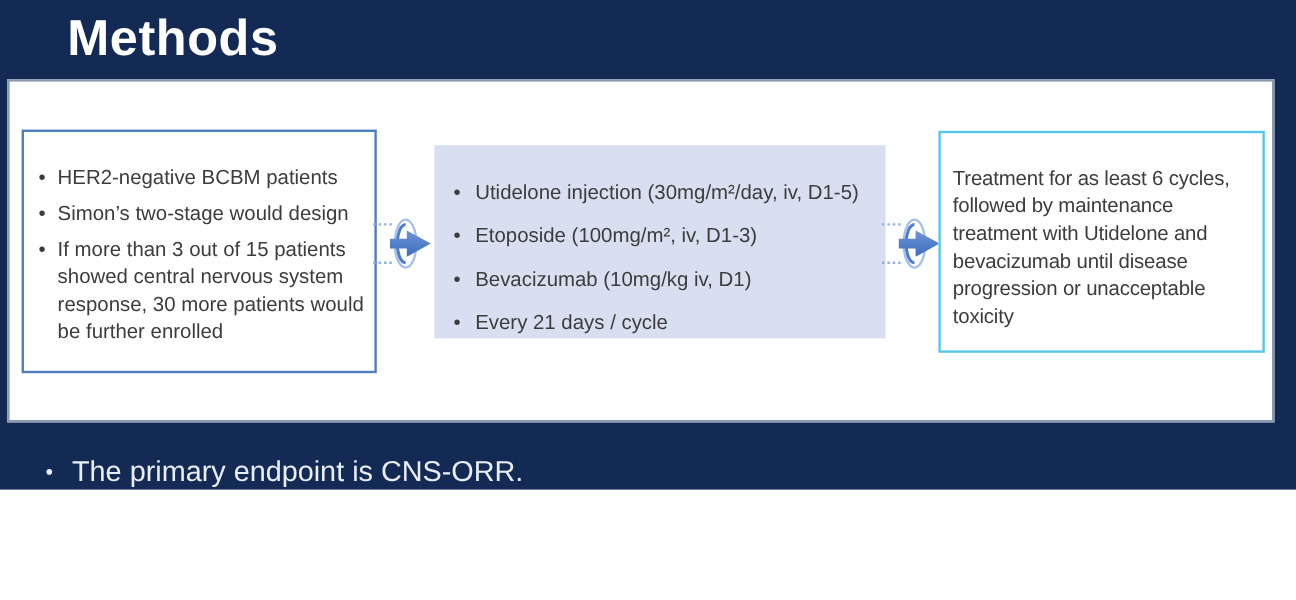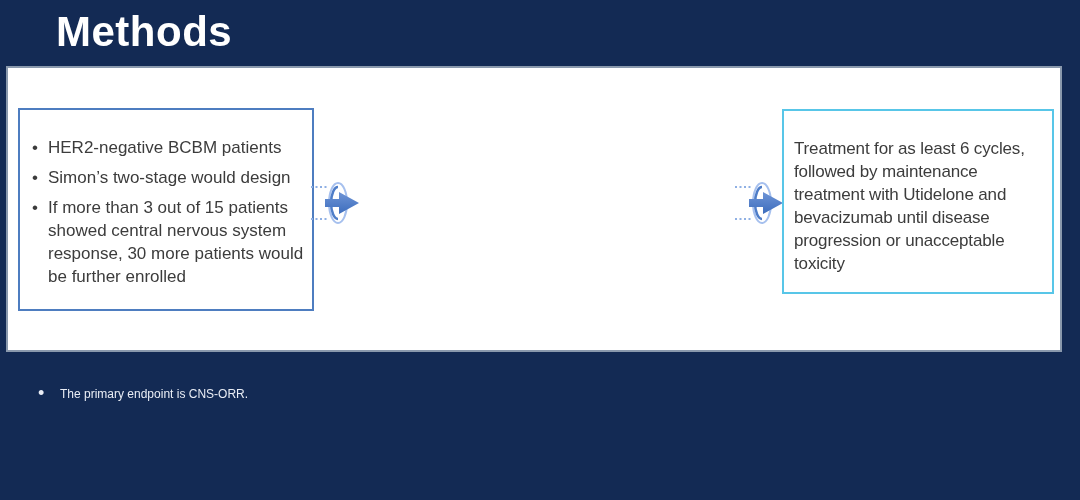--- a/index.html
+++ b/index.html
@@ -2,21 +2,21 @@
 <html><head>
 <meta charset="utf-8">
 <style>
   * { margin: 0; padding: 0; box-sizing: border-box; }
   html, body { width: 1080px; height: 500px; }
   body { font-family: "Liberation Sans", sans-serif; }
 
   .slide {
     position: relative;
     width: 1080px;
-    height: 500px;
+    height: 408px;
     background: #132A54;
     overflow: hidden;
   }
 
   .title {
     position: absolute;
     left: 56px;
     top: 8px;
     font-size: 42px;
     font-weight: bold;
@@ -95,21 +95,21 @@
     position: absolute;
     left: 38px;
     top: 382px;
     width: 1010px;
     list-style: none;
   }
   .endpoints li {
     position: relative;
     padding-left: 22px;
     margin-bottom: 16px;
-    font-size: 12px;
+    font-size: 24px;
     line-height: 24px;
     color: #E9EDF5;
   }
   .endpoints li::before {
     content: "\2022";
     position: absolute;
     left: 0;
     top: -1px;
     font-size: 18px;
   }
@@ -141,20 +141,28 @@
   </div>
 
   <svg class="flow-arrow first" viewBox="0 0 52 58">
     <line x1="1" y1="13" x2="19" y2="13" stroke="#8FB0E4" stroke-width="2" stroke-dasharray="2 2.5"></line>
     <line x1="1" y1="45" x2="19" y2="45" stroke="#8FB0E4" stroke-width="2" stroke-dasharray="2 2.5"></line>
     <ellipse cx="28" cy="29" rx="9" ry="20" fill="none" stroke="#A6C0EE" stroke-width="2"></ellipse>
     <path d="M28 13 A 6.5 15 0 0 0 28 45" fill="none" stroke="#4E7DC8" stroke-width="2.5"></path>
     <path d="M15 25 H 29 V 18 L 49 29 L 29 40 V 33 H 15 Z" fill="url(#arrowGrad)"></path>
   </svg>
 
+  <div class="box box-regimen">
+    <ul>
+      <li>Utidelone injection (30mg/m²/day, iv, D1-5)</li>
+      <li>Etoposide (100mg/m², iv, D1-3)</li>
+      <li>Bevacizumab (10mg/kg iv, D1)</li>
+      <li>Every 21 days / cycle</li>
+    </ul>
+  </div>
 
   <svg class="flow-arrow second" viewBox="0 0 52 58">
     <line x1="1" y1="13" x2="19" y2="13" stroke="#8FB0E4" stroke-width="2" stroke-dasharray="2 2.5"></line>
     <line x1="1" y1="45" x2="19" y2="45" stroke="#8FB0E4" stroke-width="2" stroke-dasharray="2 2.5"></line>
     <ellipse cx="28" cy="29" rx="9" ry="20" fill="none" stroke="#A6C0EE" stroke-width="2"></ellipse>
     <path d="M28 13 A 6.5 15 0 0 0 28 45" fill="none" stroke="#4E7DC8" stroke-width="2.5"></path>
     <path d="M15 25 H 29 V 18 L 49 29 L 29 40 V 33 H 15 Z" fill="url(#arrowGrad)"></path>
   </svg>
 
   <div class="box box-maintenance">

